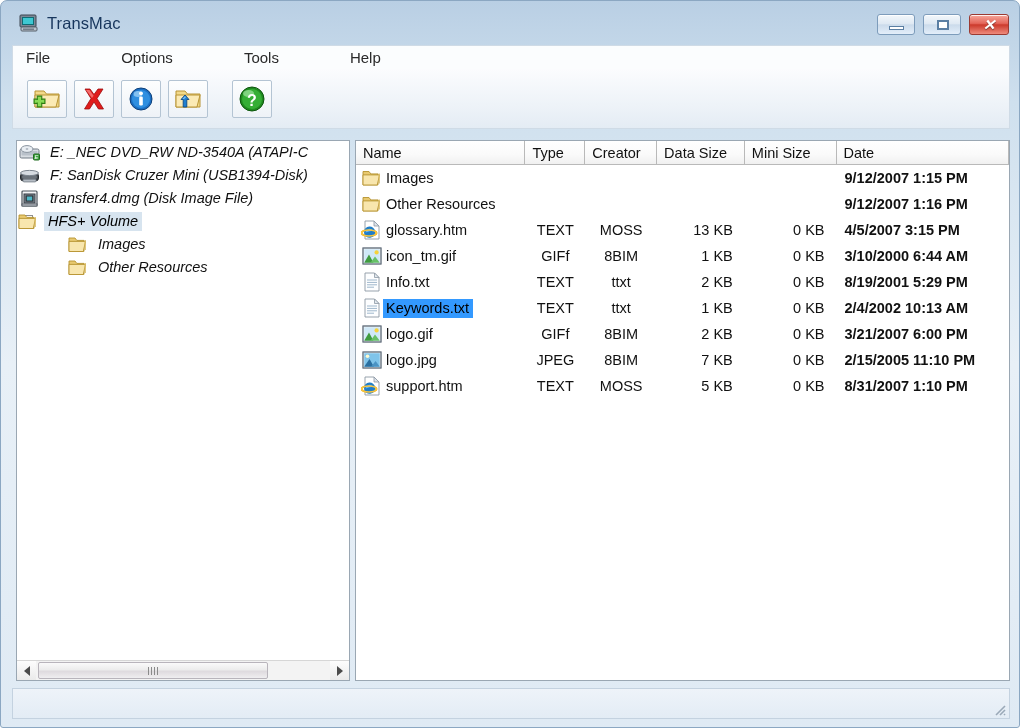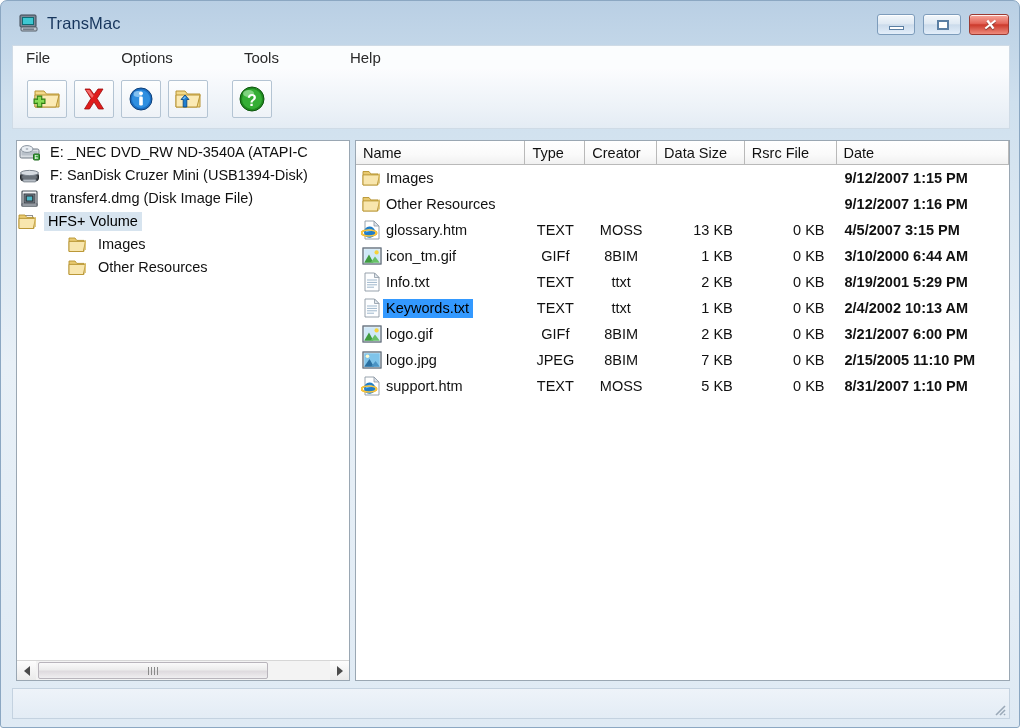--- a/index.html
+++ b/index.html
@@ -134,21 +134,21 @@
   #list-panel {
     position: absolute;
     left: 350px; top: 136px;
     width: 655px; height: 541px;
     background: #ffffff;
     border: 1px solid #9aa7b3;
     overflow: hidden;
   }
 
   
-  #tree-rows { position: absolute; left: 0; top: 0; width: 100%; }
+  #tree-rows { position: absolute; left: 0; top: 0; width: 100%; font-style: italic; }
   .tree-row {
     position: relative;
     height: 23px;
     display: flex; align-items: center;
     white-space: nowrap;
     font-size: 14.5px; color: #111;
   }
   .tree-label { padding: 1px 4px 2px 4px; }
   .tree-label.selected {
     background: #d7e4ef;
@@ -429,21 +429,21 @@
           </div>
       </div>
     </div>
 
     <div id="list-panel">
       <div id="list-header">
           <div class="col-head" style="width: 170px;">Name</div>
           <div class="col-head" style="width: 60px;">Type</div>
           <div class="col-head" style="width: 72px;">Creator</div>
           <div class="col-head" style="width: 88px;">Data Size</div>
-          <div class="col-head" style="width: 92px;">Rsrc File</div>
+          <div class="col-head" style="width: 92px;">Mini Size</div>
           <div class="col-head" style="width: 173px;">Date</div>
         </div>
       <div id="list-rows">
           <div class="list-row">
             <div class="cell name" style="width: 170px;">
               <span style="display: inline-block; width: 22px; height: 20px; flex: 0 0 auto;"><svg width="22" height="20" viewBox="0 0 22 19">
         <path d="M2 3 h6 l1.8 2.4 H17 v11 H2 Z" fill="#e8c970" stroke="#b79330" stroke-width=".9"></path>
         <path d="M2 6.4 h16.5 l-2.2 10.1 H2 Z" fill="#f8e6ae" stroke="#b79330" stroke-width=".9"></path>
         <rect x="17.6" y="5" width="1.2" height="10" fill="#d9bb63"></rect>
       </svg></span>

